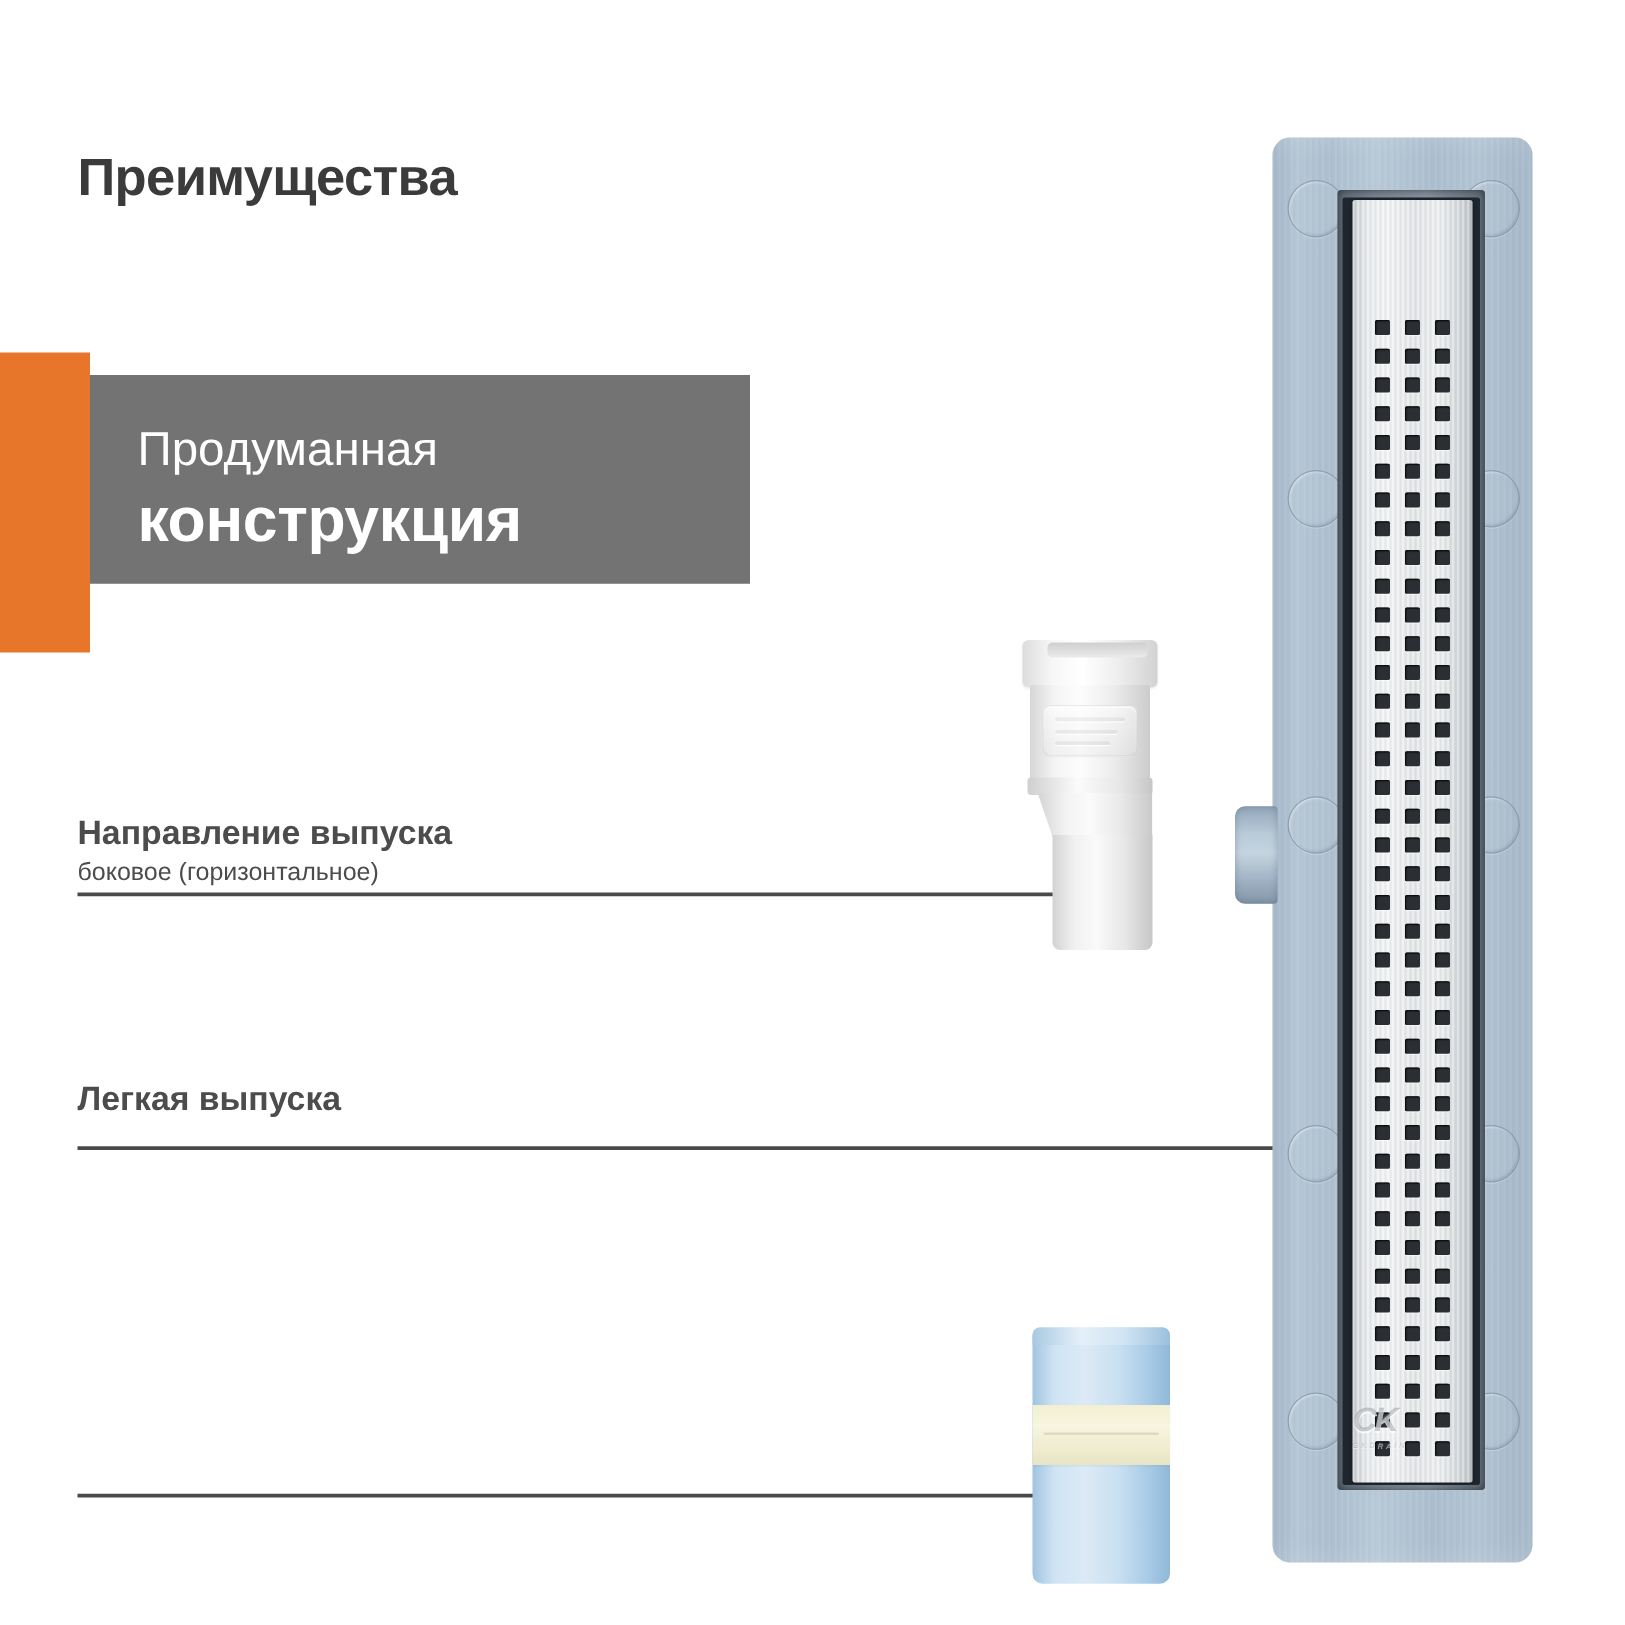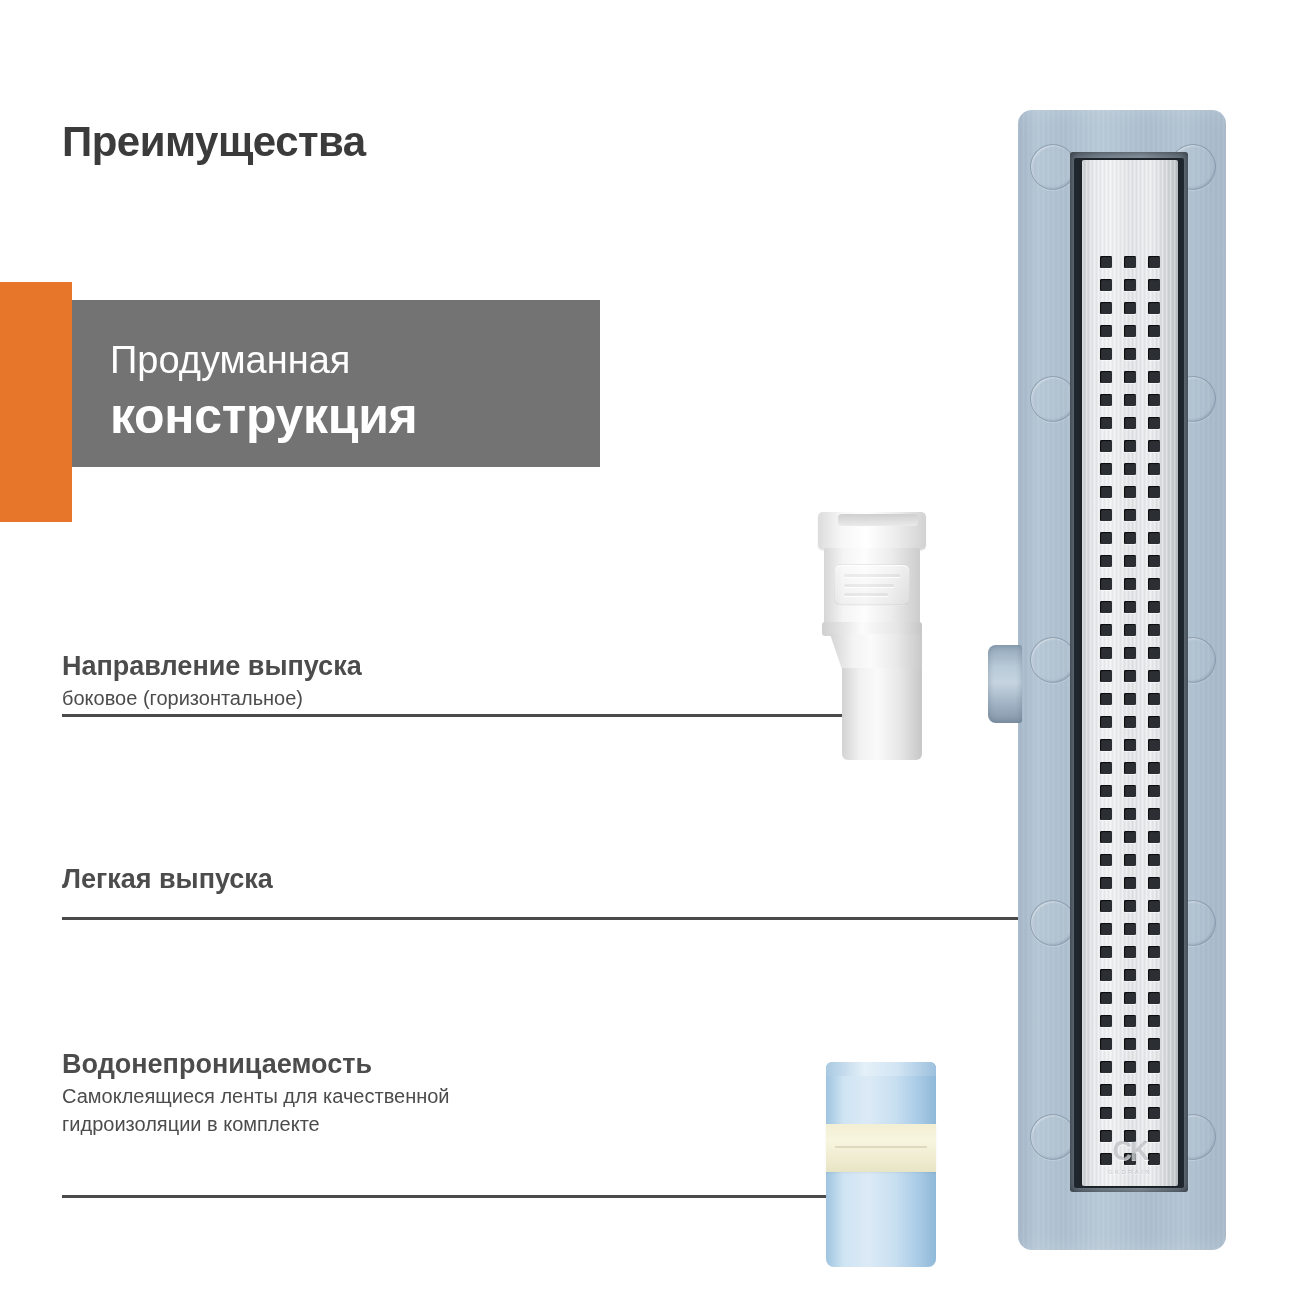--- a/index.html
+++ b/index.html
@@ -232,24 +232,24 @@
     height: 12px;
     background: #2b2f33;
     border-radius: 1.5px;
     box-shadow:
       inset 1px 1px 1px rgba(0,0,0,0.8),
       0 1px 0 rgba(255,255,255,0.55);
   }
   .grate-logo {
     position: absolute;
     left: 0; right: 0;
-    bottom: 11px;
-    text-align: center;
+    bottom: 26px;
     color: rgba(120,128,136,0.38);
     user-select: none;
+    font-style: italic;
   }
   .grate-logo .mark {
     font-size: 27px;
     font-weight: bold;
     letter-spacing: -2px;
     line-height: 1;
     text-shadow: 0 1px 0 rgba(255,255,255,0.75);
   }
   .grate-logo .wordmark {
     font-size: 6px;
@@ -425,25 +425,20 @@
   </div>
   <div class="leader" style="top:714px; width:818px;"></div>
   <div class="leader-dot" style="left:869px; top:702px;"></div>
 
   <div class="feature" style="top:862px;">
     <div class="feature-title">Легкая выпуска</div>
   </div>
   <div class="leader" style="top:917px; width:1030px;"></div>
   <div class="leader-dot light" style="left:1080px; top:915px;"></div>
 
-  <div class="feature" style="top:1047px;">
-    <div class="feature-title">Водонепроницаемость</div>
-    <div class="feature-sub">Самоклеящиеся ленты для качественной</div>
-    <div class="feature-sub">гидроизоляции в комплекте</div>
-  </div>
   <div class="leader" style="top:1195px; width:826px;"></div>
   <div class="leader-dot" style="left:877px; top:1183px;"></div>
 
   <div class="pipe">
     <div class="pipe-collar">
       <div class="pipe-bore"></div>
     </div>
     <div class="pipe-upper"></div>
     <div class="pipe-emboss">
       <div class="pipe-emboss-line" style="top:9px;  width:56px;"></div>

